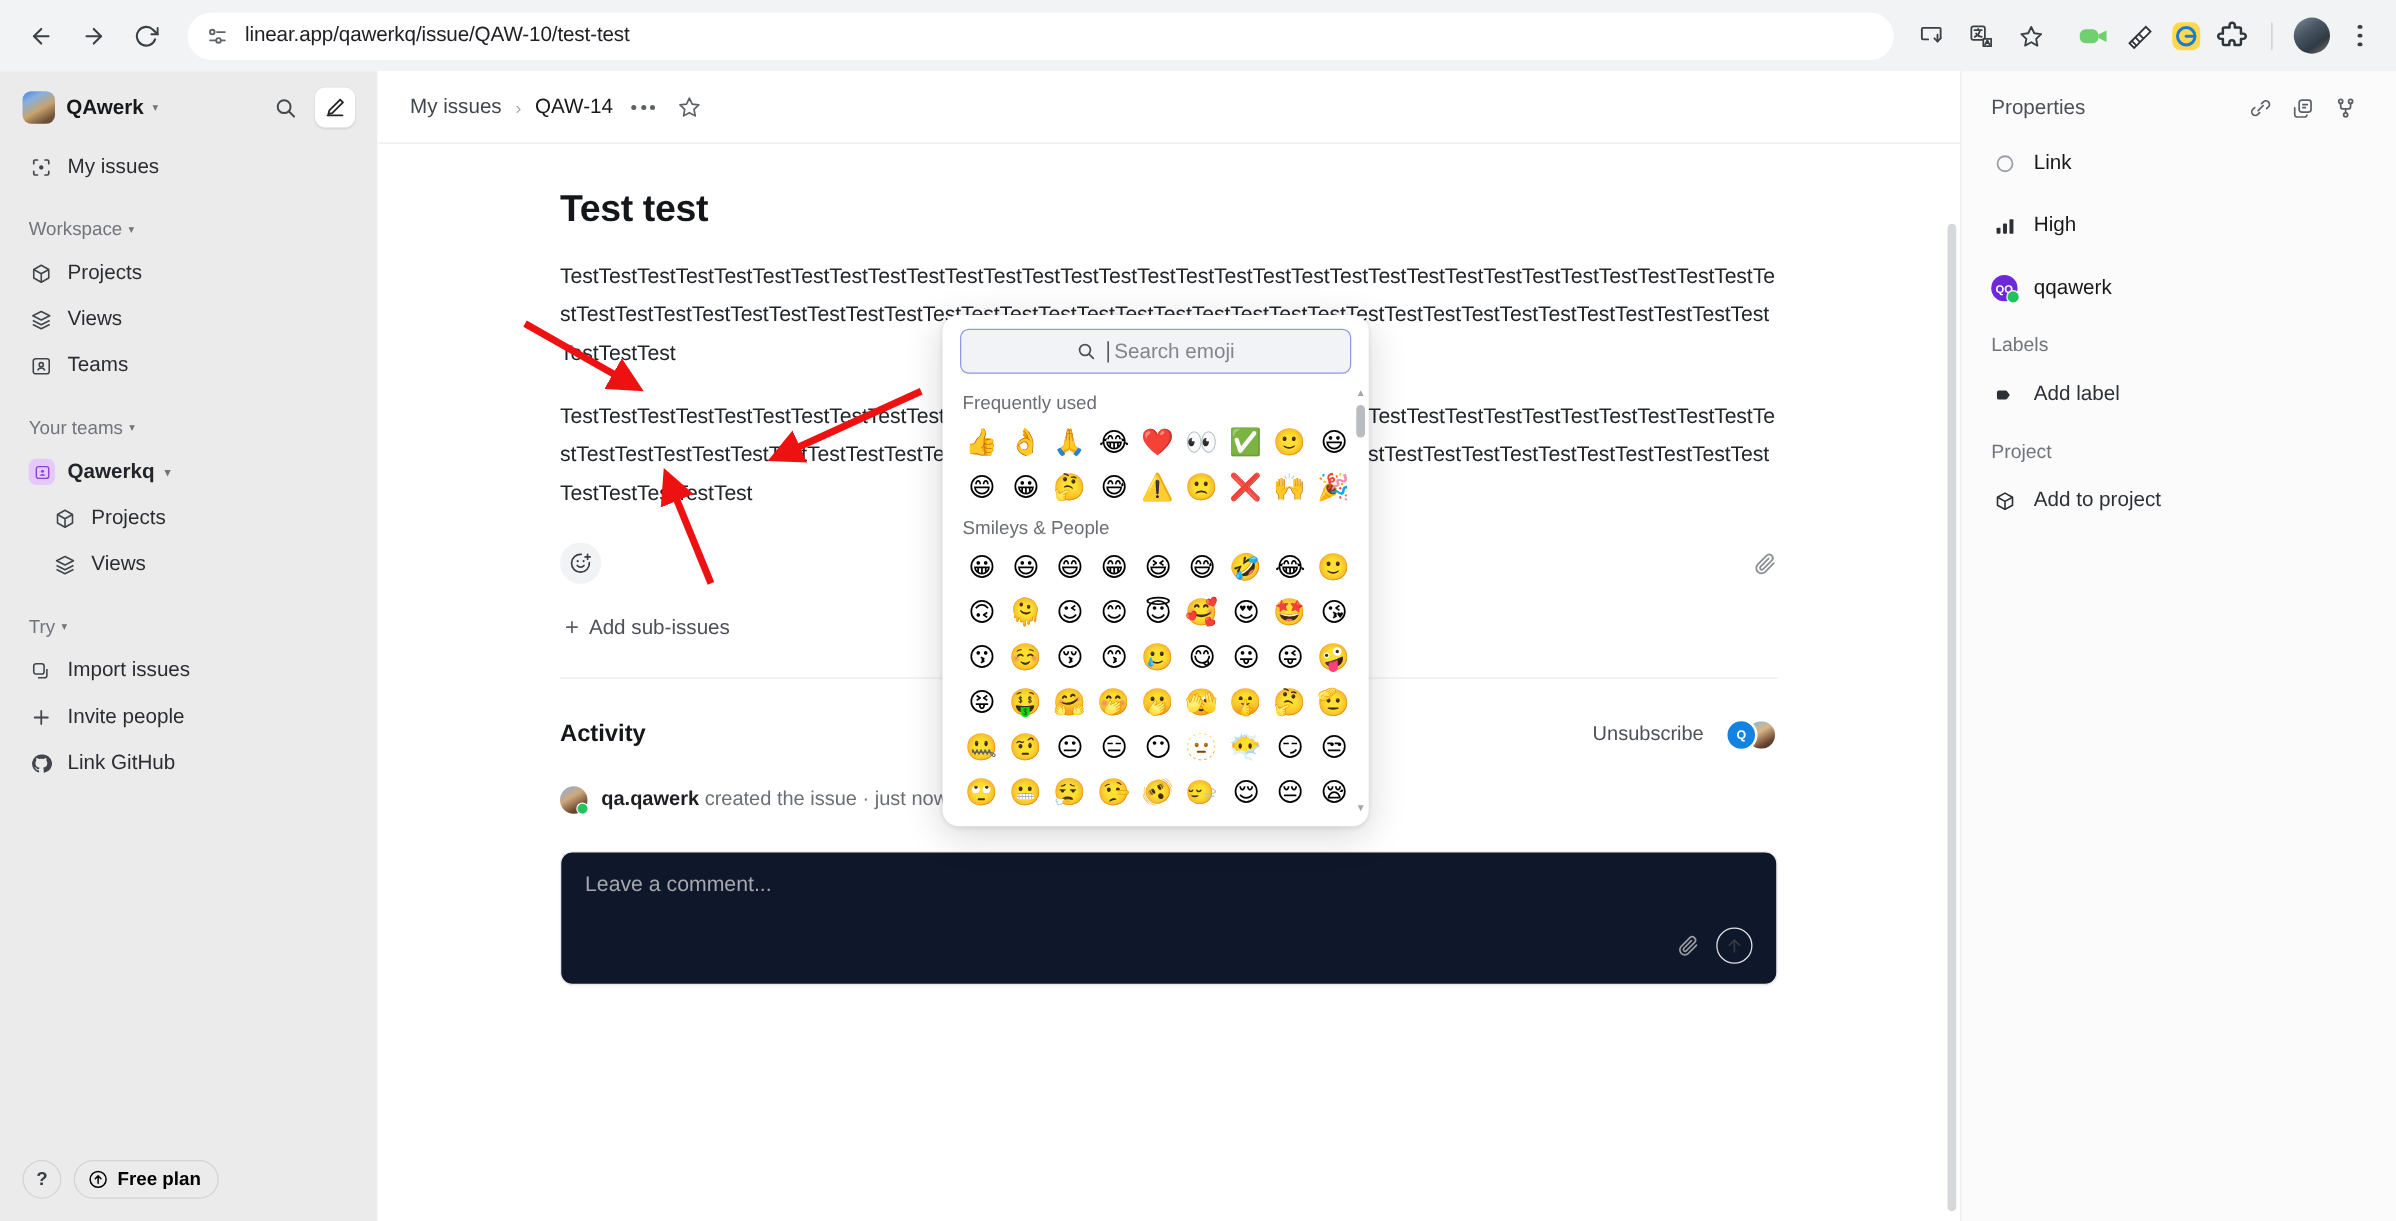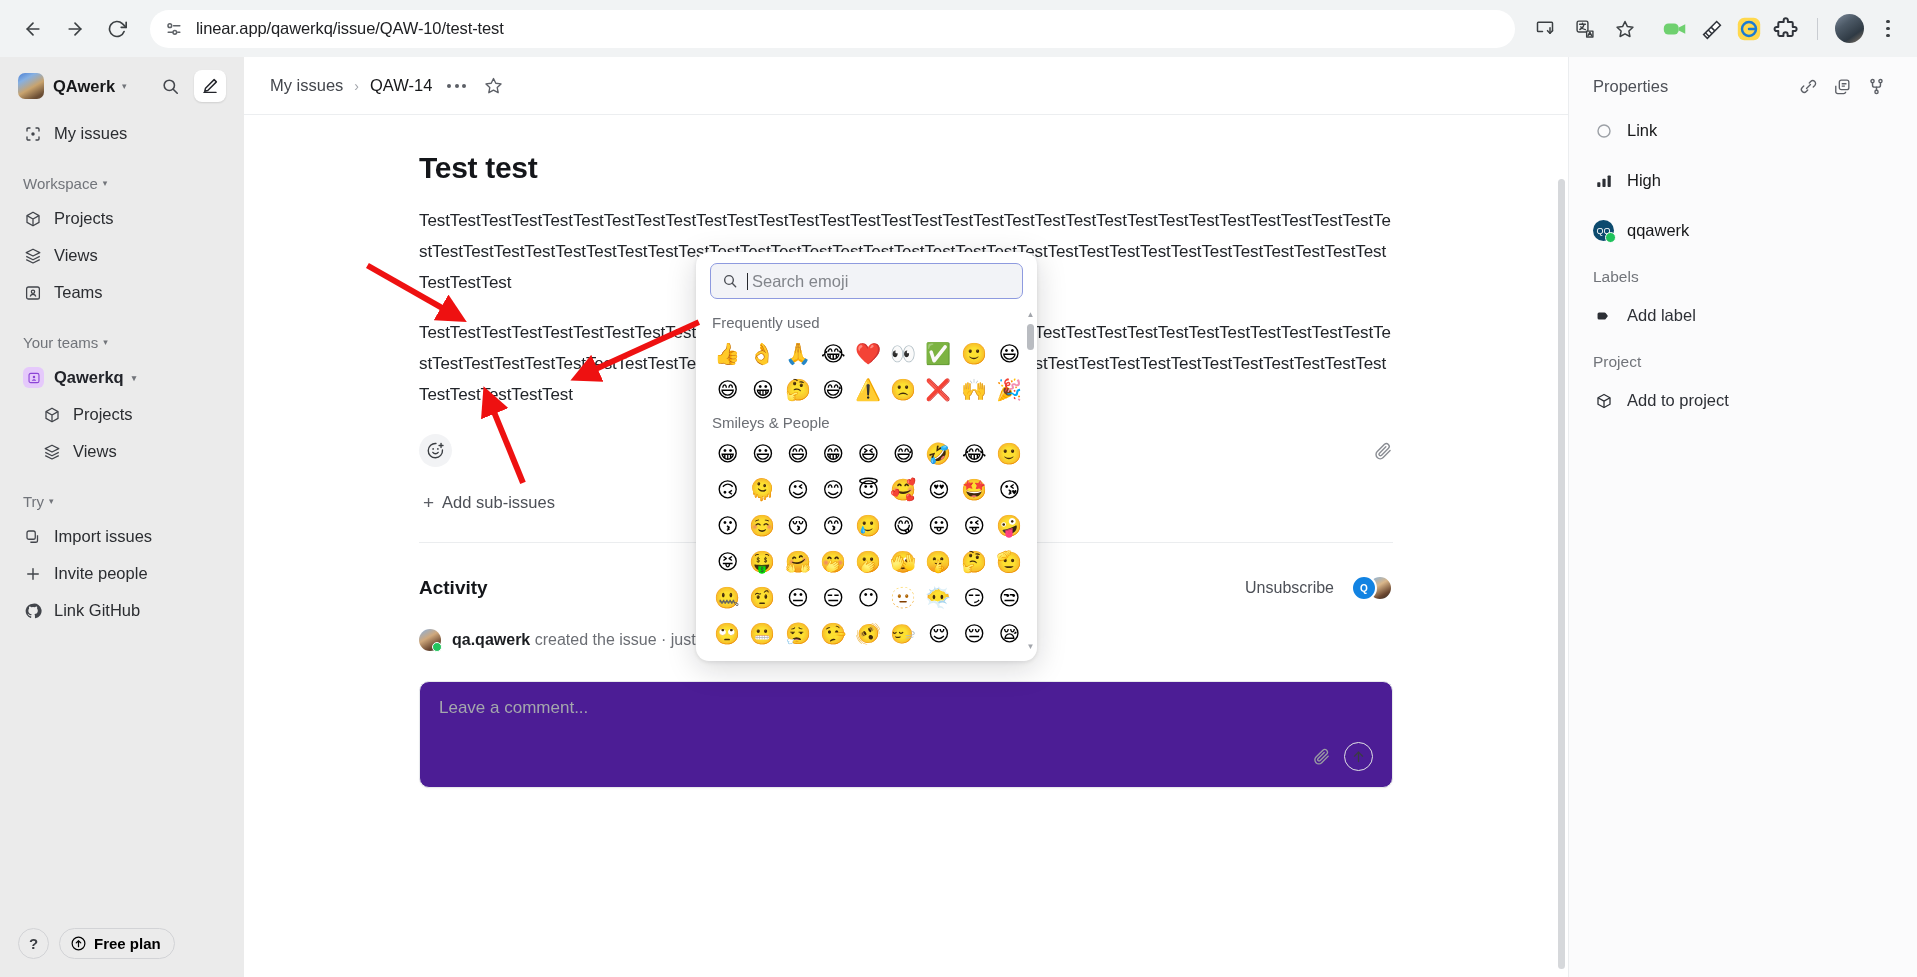--- a/index.html
+++ b/index.html
@@ -72,21 +72,21 @@
 
   
   .app {
     height: 920px;
     display: flex;
     background: #ffffff;
   }
 
   
   .sidebar {
-    width: 244px;
+    width: 302px;
     background: #ebebeb;
     display: flex;
     flex-direction: column;
     padding: 0 14px;
     flex: 0 0 auto;
     position: relative;
   }
   .ws-header {
     height: 58px;
     display: flex;
@@ -249,21 +249,21 @@
     border: 1.5px solid #ffffff;
   }
   .act-text { font-size: 16px; color: #6b6e74; }
   .act-text b { color: #1c1e22; font-weight: 600; }
 
   .comment-box {
     margin-top: 30px;
     height: 107px;
     border: 1px solid #e7e9ec;
     border-radius: 10px;
-    background: #4c1d95;
+    background: #0f172a;
     box-shadow: 0 1px 2px rgba(16,18,22,0.035);
     padding: 16px 19px;
     position: relative;
     display: flex;
     flex-direction: column;
   }
   .comment-placeholder { font-size: 17px; color: #a4a7ad; }
   .comment-actions { margin-top: auto; display: flex; align-items: center; justify-content: flex-end; gap: 13px; }
   .comment-actions .clip { color: #9a9da3; display: flex; }
   .comment-actions .clip svg { width: 19px; height: 19px; }
@@ -298,23 +298,23 @@
   .prop-row {
     display: flex; align-items: center; gap: 13px;
     height: 31px; margin-bottom: 19px;
     font-size: 16.5px; color: #17181a; font-weight: 500;
   }
   .prop-row .pr-ic { width: 21px; display: flex; align-items: center; justify-content: center; flex: 0 0 auto; }
   .prop-row .pr-ic svg { width: 18px; height: 18px; }
   .prop-sec-label { font-size: 15.5px; color: #71747a; margin: 22px 0 14px 0; }
   .prop-muted { color: #2d3036; font-weight: 500; }
   .assignee-ava {
-    width: 21px; height: 21px; border-radius: 50%; background: #0c4a6e;
+    width: 21px; height: 21px; border-radius: 50%; background: #6d28d9;
     display: flex; align-items: center; justify-content: center;
-    font-size: 9px; color: #fff; font-weight: 400; position: relative;
+    font-size: 9px; color: #fff; font-weight: 700; position: relative;
   }
   .assignee-ava::after {
     content: ""; position: absolute; right: -2px; bottom: -2px;
     width: 9px; height: 9px; border-radius: 50%; background: #1fc25c;
     border: 1.5px solid #fbfbfc;
   }
 
   
   .emoji-pop {
     position: absolute;
@@ -331,20 +331,21 @@
   }
   .emoji-search {
     margin: 0 14px 8px 14px;
     height: 36px;
     border: 1.5px solid #8e9adf;
     background: #f2f3f7;
     border-radius: 7px;
     display: flex; align-items: center; gap: 9px;
     padding: 0 11px;
     flex: 0 0 auto;
+    justify-content: center;
   }
   .emoji-search svg { width: 16px; height: 16px; color: #4d5057; flex: 0 0 auto; }
   .caretline { width: 1px; height: 17px; background: #26282d; }
   .emoji-search .ph { font-size: 16.5px; color: #82858b; margin-left: -5px; }
   .emoji-scroll {
     flex: 1 1 auto; overflow: hidden; position: relative;
     padding: 0 10px 0 14px;
   }
   .emoji-cat { font-size: 15px; color: #6b6e74; margin: 7px 0 6px 2px; }
   .emoji-grid {

